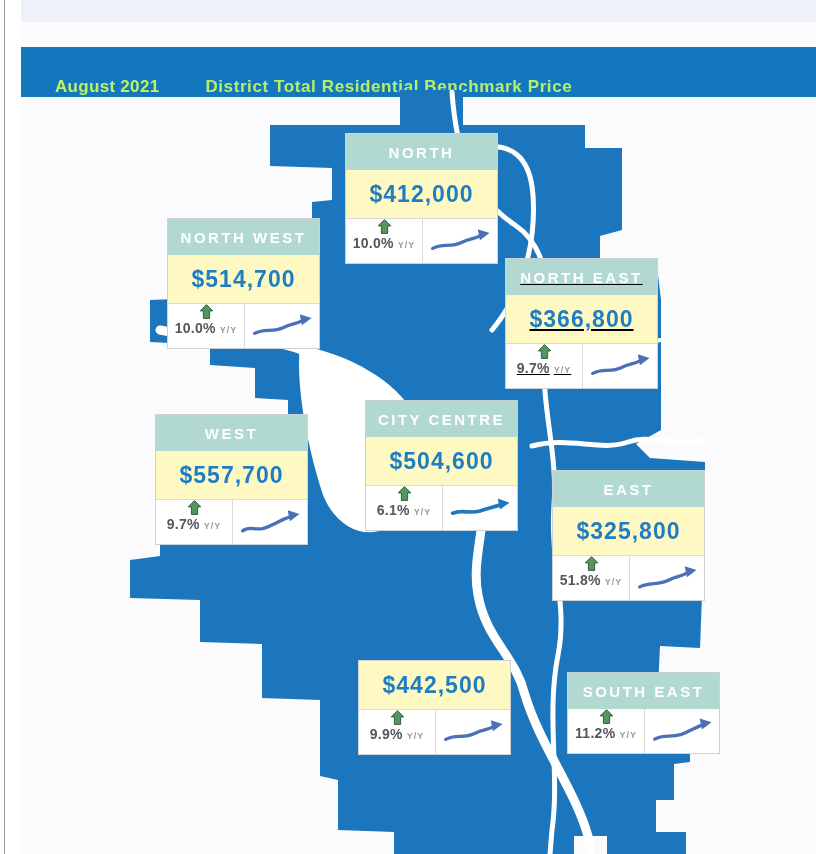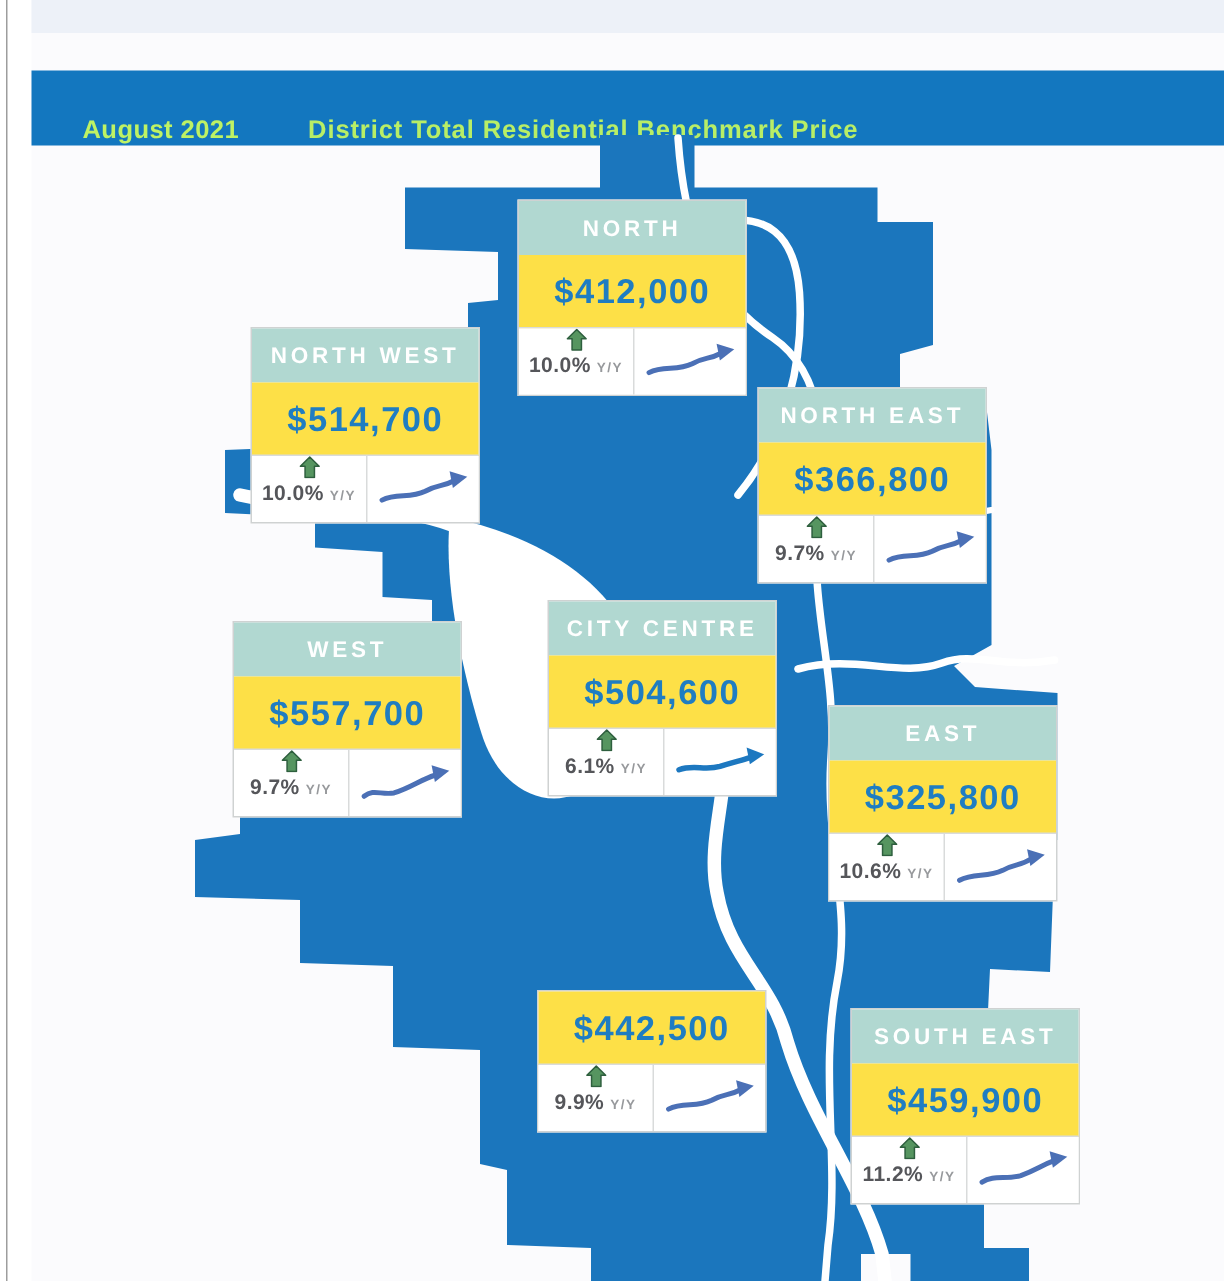--- a/index.html
+++ b/index.html
@@ -19,35 +19,35 @@
   .date{font-weight:bold;font-size:17px;margin-left:34px;letter-spacing:0.3px;white-space:nowrap;}
   .bar-title{font-size:17px;font-weight:bold;opacity:0.97;margin-left:46px;letter-spacing:0.6px;white-space:nowrap;}
   .map-svg{position:absolute;left:0;top:0;width:816px;height:854px;}
 
   .card{position:absolute;width:153px;background:#fff;border:1px solid var(--card-border);text-align:center;}
   .card-header{height:36px;background:var(--card-header-bg);color:#fff;font-weight:bold;
     letter-spacing:2.5px;font-size:15px;display:flex;align-items:center;justify-content:center;
     white-space:nowrap;}
   .card-price{height:49px;display:flex;align-items:center;justify-content:center;font-size:23px;
     font-weight:bold;color:var(--price-color);letter-spacing:1px;border-bottom:1px solid var(--cell-border);
-    background:#fde047;white-space:nowrap;}
+    background:#fef9c3;white-space:nowrap;}
   .card-footer{display:flex;height:44px;background:#fff;}
   .cell-change{width:51%;border-right:1px solid var(--cell-border);display:flex;flex-direction:column;
     align-items:center;justify-content:flex-end;padding-bottom:12px;}
   .up-arrow{width:19px;height:20px;margin-bottom:1px;}
   .up-arrow path{fill:var(--arrow-green);stroke:var(--arrow-green-dark);stroke-width:1.6;stroke-linejoin:round;}
   .pct-row{display:flex;align-items:baseline;gap:4px;}
   .pct{font-size:14px;font-weight:bold;color:var(--pct-color);letter-spacing:0.3px;}
   .yy{font-size:9px;font-weight:bold;color:var(--yy-color);letter-spacing:1px;}
   .cell-trend{flex:1;display:flex;align-items:center;justify-content:center;}
   .trend{width:62px;height:30px;}
 
   .pos-north{left:345px;top:133px;}
   .pos-north-west{left:167px;top:218px;}
-  .pos-north-east{left:505px;top:258px;}
+  .pos-north-east{left:505px;top:258px;text-decoration:underline;}
   .pos-west{left:155px;top:414px;}
   .pos-city-centre{left:365px;top:400px;}
   .pos-east{left:552px;top:470px;}
   .pos-south{left:358px;top:660px;}
   .pos-south-east{left:567px;top:672px;}
 </style>
 </head>
 <body>
 
 <div class="left-rule"></div>
@@ -196,21 +196,21 @@
 
 <div class="card pos-east">
   <div class="card-header">EAST</div>
   <div class="card-price">$325,800</div>
   <div class="card-footer">
     <div class="cell-change">
       <svg class="up-arrow" viewBox="0 0 22 24">
           <path d="M11 1 L21 11 H16 V23 H6 V11 H1 Z"></path>
         </svg>
       <div class="pct-row">
-          <span class="pct">10.6%</span>
+          <span class="pct">51.8%</span>
           <span class="yy">Y/Y</span>
         </div>
     </div>
     <div class="cell-trend">
       <svg class="trend" viewBox="0 0 84 34">
           <path class="trend-stroke" d="M5 29 C18 22 30 27 44 20 C55 14 60 16 69 10" fill="none" stroke-width="4.5" stroke-linecap="round" stroke="#4b70b6"></path>
           <path class="trend-fill" d="M66 1 L82 6 L69 16 Z" fill="#4b70b6"></path>
         </svg>
     </div>
   </div>
@@ -232,21 +232,20 @@
       <svg class="trend" viewBox="0 0 84 34">
           <path class="trend-stroke" d="M5 27 C18 20 30 26 44 19 C55 13 60 15 69 10" fill="none" stroke-width="4.5" stroke-linecap="round" stroke="#4b70b6"></path>
           <path class="trend-fill" d="M66 1 L82 6 L69 16 Z" fill="#4b70b6"></path>
         </svg>
     </div>
   </div>
 </div>
 
 <div class="card pos-south-east">
   <div class="card-header">SOUTH EAST</div>
-  <div class="card-price">$459,900</div>
   <div class="card-footer">
     <div class="cell-change">
       <svg class="up-arrow" viewBox="0 0 22 24">
           <path d="M11 1 L21 11 H16 V23 H6 V11 H1 Z"></path>
         </svg>
       <div class="pct-row">
           <span class="pct">11.2%</span>
           <span class="yy">Y/Y</span>
         </div>
     </div>

